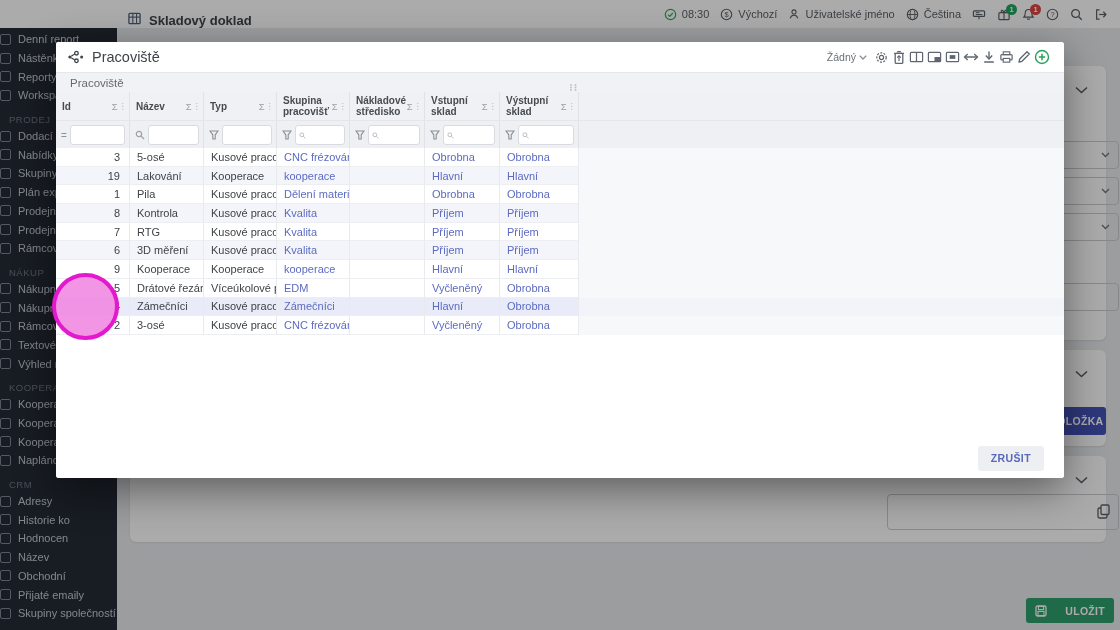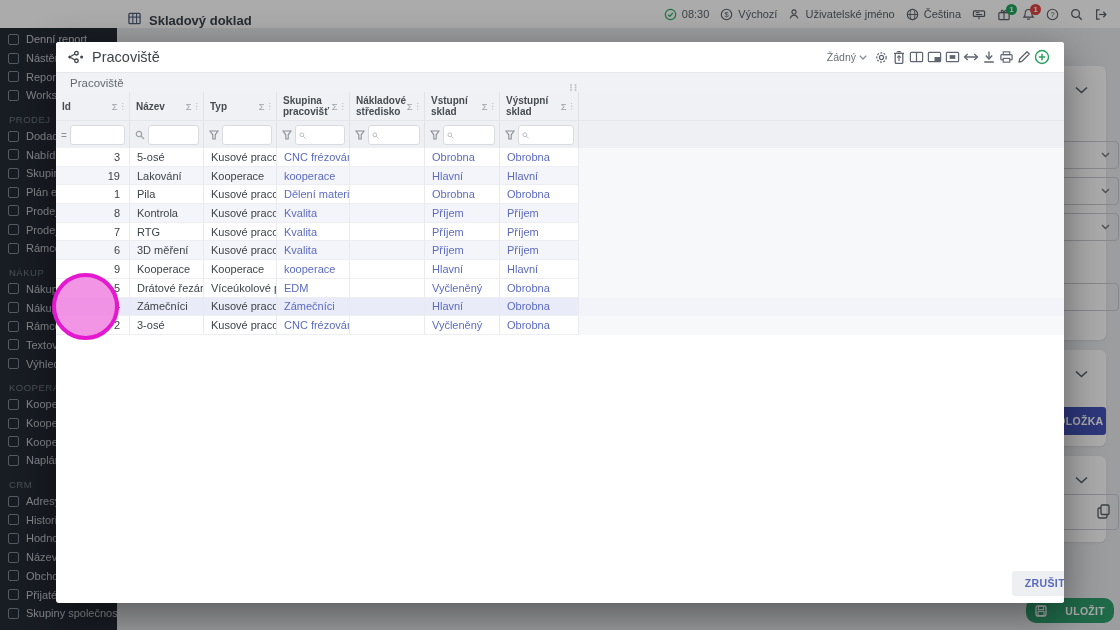--- a/index.html
+++ b/index.html
@@ -21,44 +21,44 @@
   .topbar-right{position:absolute;right:12px;top:0;height:28px;display:flex;align-items:center;gap:11px;}
   .tb-group{display:flex;align-items:center;gap:5px;color:#5a6066;font-size:11px;}
   .tb-ic{position:relative;display:flex;align-items:center;cursor:pointer;}
   .badge{position:absolute;top:-4px;right:-6px;width:11px;height:11px;border-radius:50%;
     color:#fff;font-size:7.5px;display:flex;align-items:center;justify-content:center;font-weight:bold;}
   .badge.green{background:#21a65d;}
   .badge.red{background:#e24343;}
 
   .sidebar{position:absolute;left:0;top:28px;width:117px;height:602px;background:#252b35;overflow:hidden;padding-top:2px;box-sizing:border-box;}
   .side-sec{height:22px;box-sizing:border-box;padding:9px 0 0 9px;font-size:9.5px;letter-spacing:.5px;color:#6f7884;}
-  .side-item{height:18.7px;display:flex;align-items:center;gap:7px;padding-left:8px;color:#c3c9d1;font-size:11px;white-space:nowrap;cursor:pointer;}
+  .side-item{height:18.7px;display:flex;align-items:center;gap:7px;color:#c3c9d1;font-size:11px;white-space:nowrap;cursor:pointer;}
   .sicon{width:11px;height:11px;flex:0 0 11px;border:1.2px solid #7e8792;border-radius:2px;box-sizing:border-box;}
 
   .main{position:absolute;left:117px;top:28px;width:1003px;height:602px;background:#e9eaee;}
   .card{position:absolute;background:#ffffff;border-radius:6px;box-shadow:0 1px 2px rgba(0,0,0,.08);}
   .card1{left:13px;top:38px;width:976px;height:274px;}
   .card2{left:13px;top:322px;width:976px;height:96px;}
   .card3{left:13px;top:428px;width:976px;height:86px;}
   .chev{position:absolute;right:18px;top:14px;}
   .bg-select{position:absolute;left:757px;width:232px;height:28px;border:1px solid #c9ccd2;border-radius:4px;box-sizing:border-box;display:flex;align-items:center;justify-content:flex-end;padding-right:8px;}
   .bg-input{position:absolute;left:757px;width:232px;height:28px;border:1px solid #c9ccd2;border-radius:4px;box-sizing:border-box;}
   .dl-ic{position:absolute;right:44px;top:10px;}
   .copy-field{position:absolute;left:757px;top:38px;width:232px;height:36px;border:1px solid #c9ccd2;border-radius:4px;box-sizing:border-box;}
   .copy-ic{position:absolute;right:8px;top:9px;cursor:pointer;}
   .btn-item{position:absolute;right:0px;top:57px;width:62px;height:28px;background:#4453b8;color:#fff;border:none;border-radius:3px;
     font-family:inherit;font-size:10.5px;font-weight:bold;letter-spacing:.3px;cursor:pointer;}
-  .btn-save{position:absolute;right:6px;bottom:7px;height:25px;background:#2f9e6e;color:#fff;border:none;border-radius:10px;
+  .btn-save{position:absolute;right:6px;bottom:7px;height:25px;background:#2f9e6e;color:#fff;border:none;border-radius:3px;
     display:flex;align-items:center;gap:18px;padding:0 9px;font-family:inherit;font-size:10.5px;font-weight:bold;letter-spacing:.3px;cursor:pointer;}
 
   
   .overlay{position:absolute;inset:0;background:rgba(0,0,0,.33);z-index:10;}
 
   
-  .modal{position:absolute;left:56px;top:42px;width:1008px;height:561px;background:#ffffff;z-index:20;
+  .modal{position:absolute;left:56px;top:42px;width:1008px;height:436px;background:#ffffff;z-index:20;
     border-radius:3px;box-shadow:0 12px 40px rgba(0,0,0,.45);overflow:hidden;}
   .m-header{position:absolute;left:0;top:0;width:100%;height:30px;background:#fff;display:flex;align-items:center;}
   .m-title{font-size:14.5px;color:#3f444a;font-weight:500;margin-left:8px;}
   .m-hicon{margin-left:11px;display:flex;align-items:center;}
   .m-toolbar{position:absolute;right:14px;top:0;height:30px;display:flex;align-items:center;gap:3px;}
   .groupby{display:flex;align-items:center;gap:3px;color:#6a7077;font-size:10.5px;cursor:pointer;margin-right:4px;}
   .ticon{display:flex;align-items:center;cursor:pointer;}
   .m-tabstrip{position:absolute;left:0;top:30px;width:100%;height:20px;background:#f1f2f5;border-top:1px solid #e6e7ea;display:flex;align-items:center;}
   .m-tab{margin-left:14px;font-size:11.5px;color:#646b72;cursor:pointer;}
   .dragdots{position:absolute;left:513px;top:36px;opacity:.7;}
@@ -85,21 +85,21 @@
   .cell{display:flex;align-items:center;font-size:11px;color:#3e4347;padding-left:7px;box-sizing:border-box;
     border-right:1px solid #e8eaee;border-bottom:1px solid #eceef2;overflow:hidden;white-space:nowrap;background:#fff;}
   .cid{justify-content:flex-end;padding-right:9px;padding-left:0;}
   .c4,.c6,.c7{color:#5c6bc0;}
   .cfill{border-right:none;border-bottom:none;background:#f7f8fa;}
   .trow.alt .cell{background:#f4f5fb;}
   .trow.alt .cfill{background:#f7f8fa;}
   .trow.sel .cell{background:#e9ecf8;}
   .trow.sel .cfill{background:#f3f4f9;}
 
-  .m-footer{position:absolute;left:0;bottom:0;width:100%;height:40px;background:#fff;display:flex;align-items:center;justify-content:flex-end;margin-left:34px;}
+  .m-footer{position:absolute;left:0;bottom:0;width:100%;height:40px;background:#fff;display:flex;align-items:center;justify-content:flex-end;}
   .btn-cancel{margin-right:20px;background:#edeff2;color:#5868bd;border:none;border-radius:3px;height:25px;padding:0 13px;
     font-family:inherit;font-size:10.5px;font-weight:bold;letter-spacing:.4px;cursor:pointer;}
 
   
   .pink-circle{position:absolute;left:52px;top:273px;width:67px;height:67px;border-radius:50%;z-index:30;
     background:rgba(242,137,226,.9);border:4px solid #e318cf;box-sizing:border-box;pointer-events:none;}
 </style>
 </head>
 <body>
 

